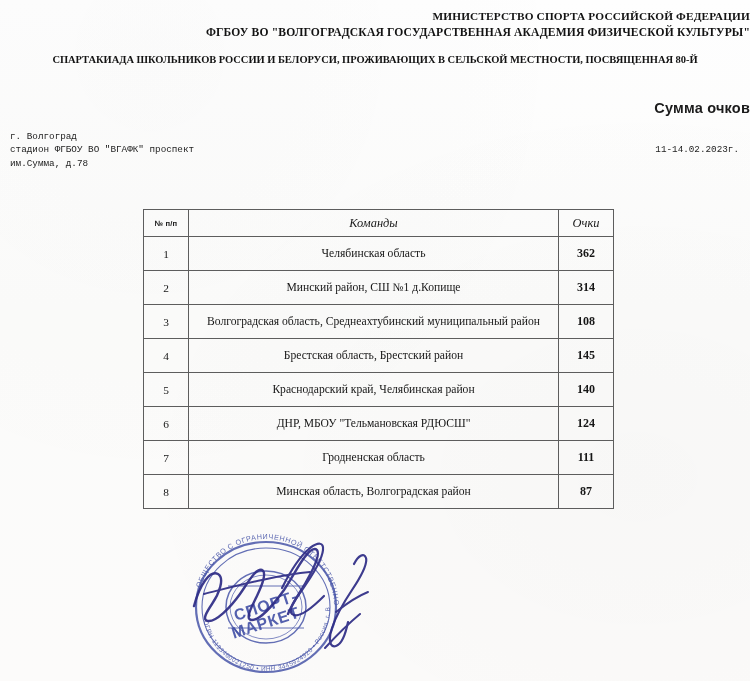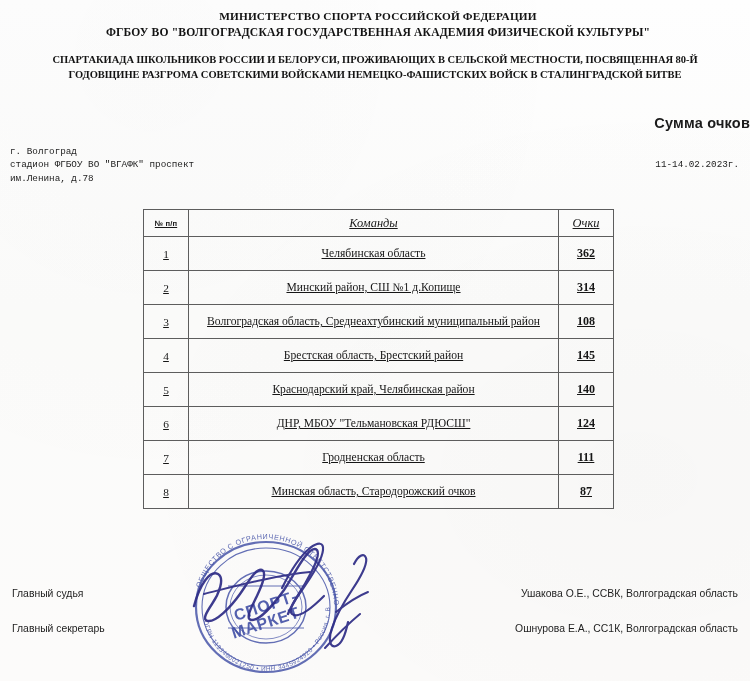--- a/index.html
+++ b/index.html
@@ -20,21 +20,21 @@
     width: 750px;
     height: 681px;
     background:
       radial-gradient(ellipse at 20% 8%, rgba(0,0,0,0.012), rgba(0,0,0,0) 55%),
       radial-gradient(ellipse at 85% 70%, rgba(0,0,0,0.014), rgba(0,0,0,0) 60%),
       linear-gradient(180deg, #fefefe 0%, #fbfbfa 45%, #fcfbfa 100%);
   }
 
   
   .masthead {
-    text-align: center;
+    text-align: right;
     padding-top: 9px;
     padding-left: 6px;
   }
   .masthead .line {
     font-weight: bold;
     font-size: 11.3px;
     letter-spacing: 0.15px;
     line-height: 15.5px;
     color: #131313;
     white-space: nowrap;
@@ -105,21 +105,20 @@
     width: 470px;
     table-layout: fixed;
   }
   table.results th,
   table.results td {
     border: 1px solid #5d5d5d;
     padding: 0;
     text-align: center;
     vertical-align: middle;
     background: transparent;
-    text-decoration: underline;
   }
   table.results col.c-num   { width: 45px; }
   table.results col.c-team  { width: 370px; }
   table.results col.c-pts   { width: 55px; }
 
   table.results thead th {
     height: 26px;
     font-style: italic;
     font-size: 12.4px;
     font-weight: normal;
@@ -199,30 +198,29 @@
 
 <div class="page">
 
   <div class="masthead">
     <div class="line l1">МИНИСТЕРСТВО СПОРТА РОССИЙСКОЙ ФЕДЕРАЦИИ</div>
     <div class="line l2">ФГБОУ ВО "ВОЛГОГРАДСКАЯ ГОСУДАРСТВЕННАЯ АКАДЕМИЯ ФИЗИЧЕСКОЙ КУЛЬТУРЫ"</div>
   </div>
 
   <div class="event-title">
     <div class="line">СПАРТАКИАДА ШКОЛЬНИКОВ РОССИИ И БЕЛОРУСИ, ПРОЖИВАЮЩИХ В СЕЛЬСКОЙ МЕСТНОСТИ, ПОСВЯЩЕННАЯ 80-Й</div>
-    <div class="line">ГОДОВЩИНЕ РАЗГРОМА СОВЕТСКИМИ ВОЙСКАМИ НЕМЕЦКО-ФАШИСТСКИХ ВОЙСК В СТАЛИНГРАДСКОЙ БИТВЕ</div>
   </div>
 
   <div class="doc-title">Сумма очков</div>
 
   <div class="meta">
     <div class="venue">
       <div>г. Волгоград</div>
       <div>стадион ФГБОУ ВО "ВГАФК" проспект</div>
-      <div>им.Ленина, д.78</div>
+      <div>им.Сумма, д.78</div>
     </div>
     <div class="date">11-14.02.2023г.</div>
   </div>
 
   <div class="table-wrap">
     <table class="results">
       <colgroup>
         <col class="c-num">
         <col class="c-team">
         <col class="c-pts">
@@ -265,21 +263,21 @@
             <td class="team">ДНР, МБОУ "Тельмановская РДЮСШ"</td>
             <td class="pts">124</td>
           </tr>
           <tr>
             <td class="num">7</td>
             <td class="team">Гродненская область</td>
             <td class="pts">111</td>
           </tr>
           <tr>
             <td class="num">8</td>
-            <td class="team">Минская область, Стародорожский очков</td>
+            <td class="team">Минская область, Волгоградская район</td>
             <td class="pts">87</td>
           </tr>
         </tbody>
     </table>
   </div>
 
   <div class="stamp-layer">
     <svg class="stamp-svg" width="215" height="150" viewBox="0 0 215 150" xmlns="http://www.w3.org/2000/svg">
       <defs>
         <path id="arcTop" d="M 20,83 A 68,68 0 0 1 156,83"></path>
@@ -322,24 +320,14 @@
                  C112,91 126,80 138,68" stroke-width="2.2"></path>
         <path d="M168,36 C172,28 178,24 180,30 C182,37 174,50 166,62
                  C158,74 150,88 146,100 C142,112 144,120 150,118
                  C156,116 160,104 162,94" stroke-width="2.2"></path>
         <path d="M150,84 C160,76 172,68 182,64" stroke-width="2"></path>
         <path d="M139,120 C150,108 162,96 174,86" stroke-width="2"></path>
       </g>
     </svg>
   </div>
 
-  <div class="signatures">
-    <div class="sig-row">
-      <div class="sig-role">Главный судья</div>
-      <div class="sig-person">Ушакова О.Е., ССВК, Волгоградская область</div>
-    </div>
-    <div class="sig-row">
-      <div class="sig-role">Главный секретарь</div>
-      <div class="sig-person">Ошнурова Е.А., СС1К, Волгоградская область</div>
-    </div>
-  </div>
 
 </div>
 
 </body></html>

